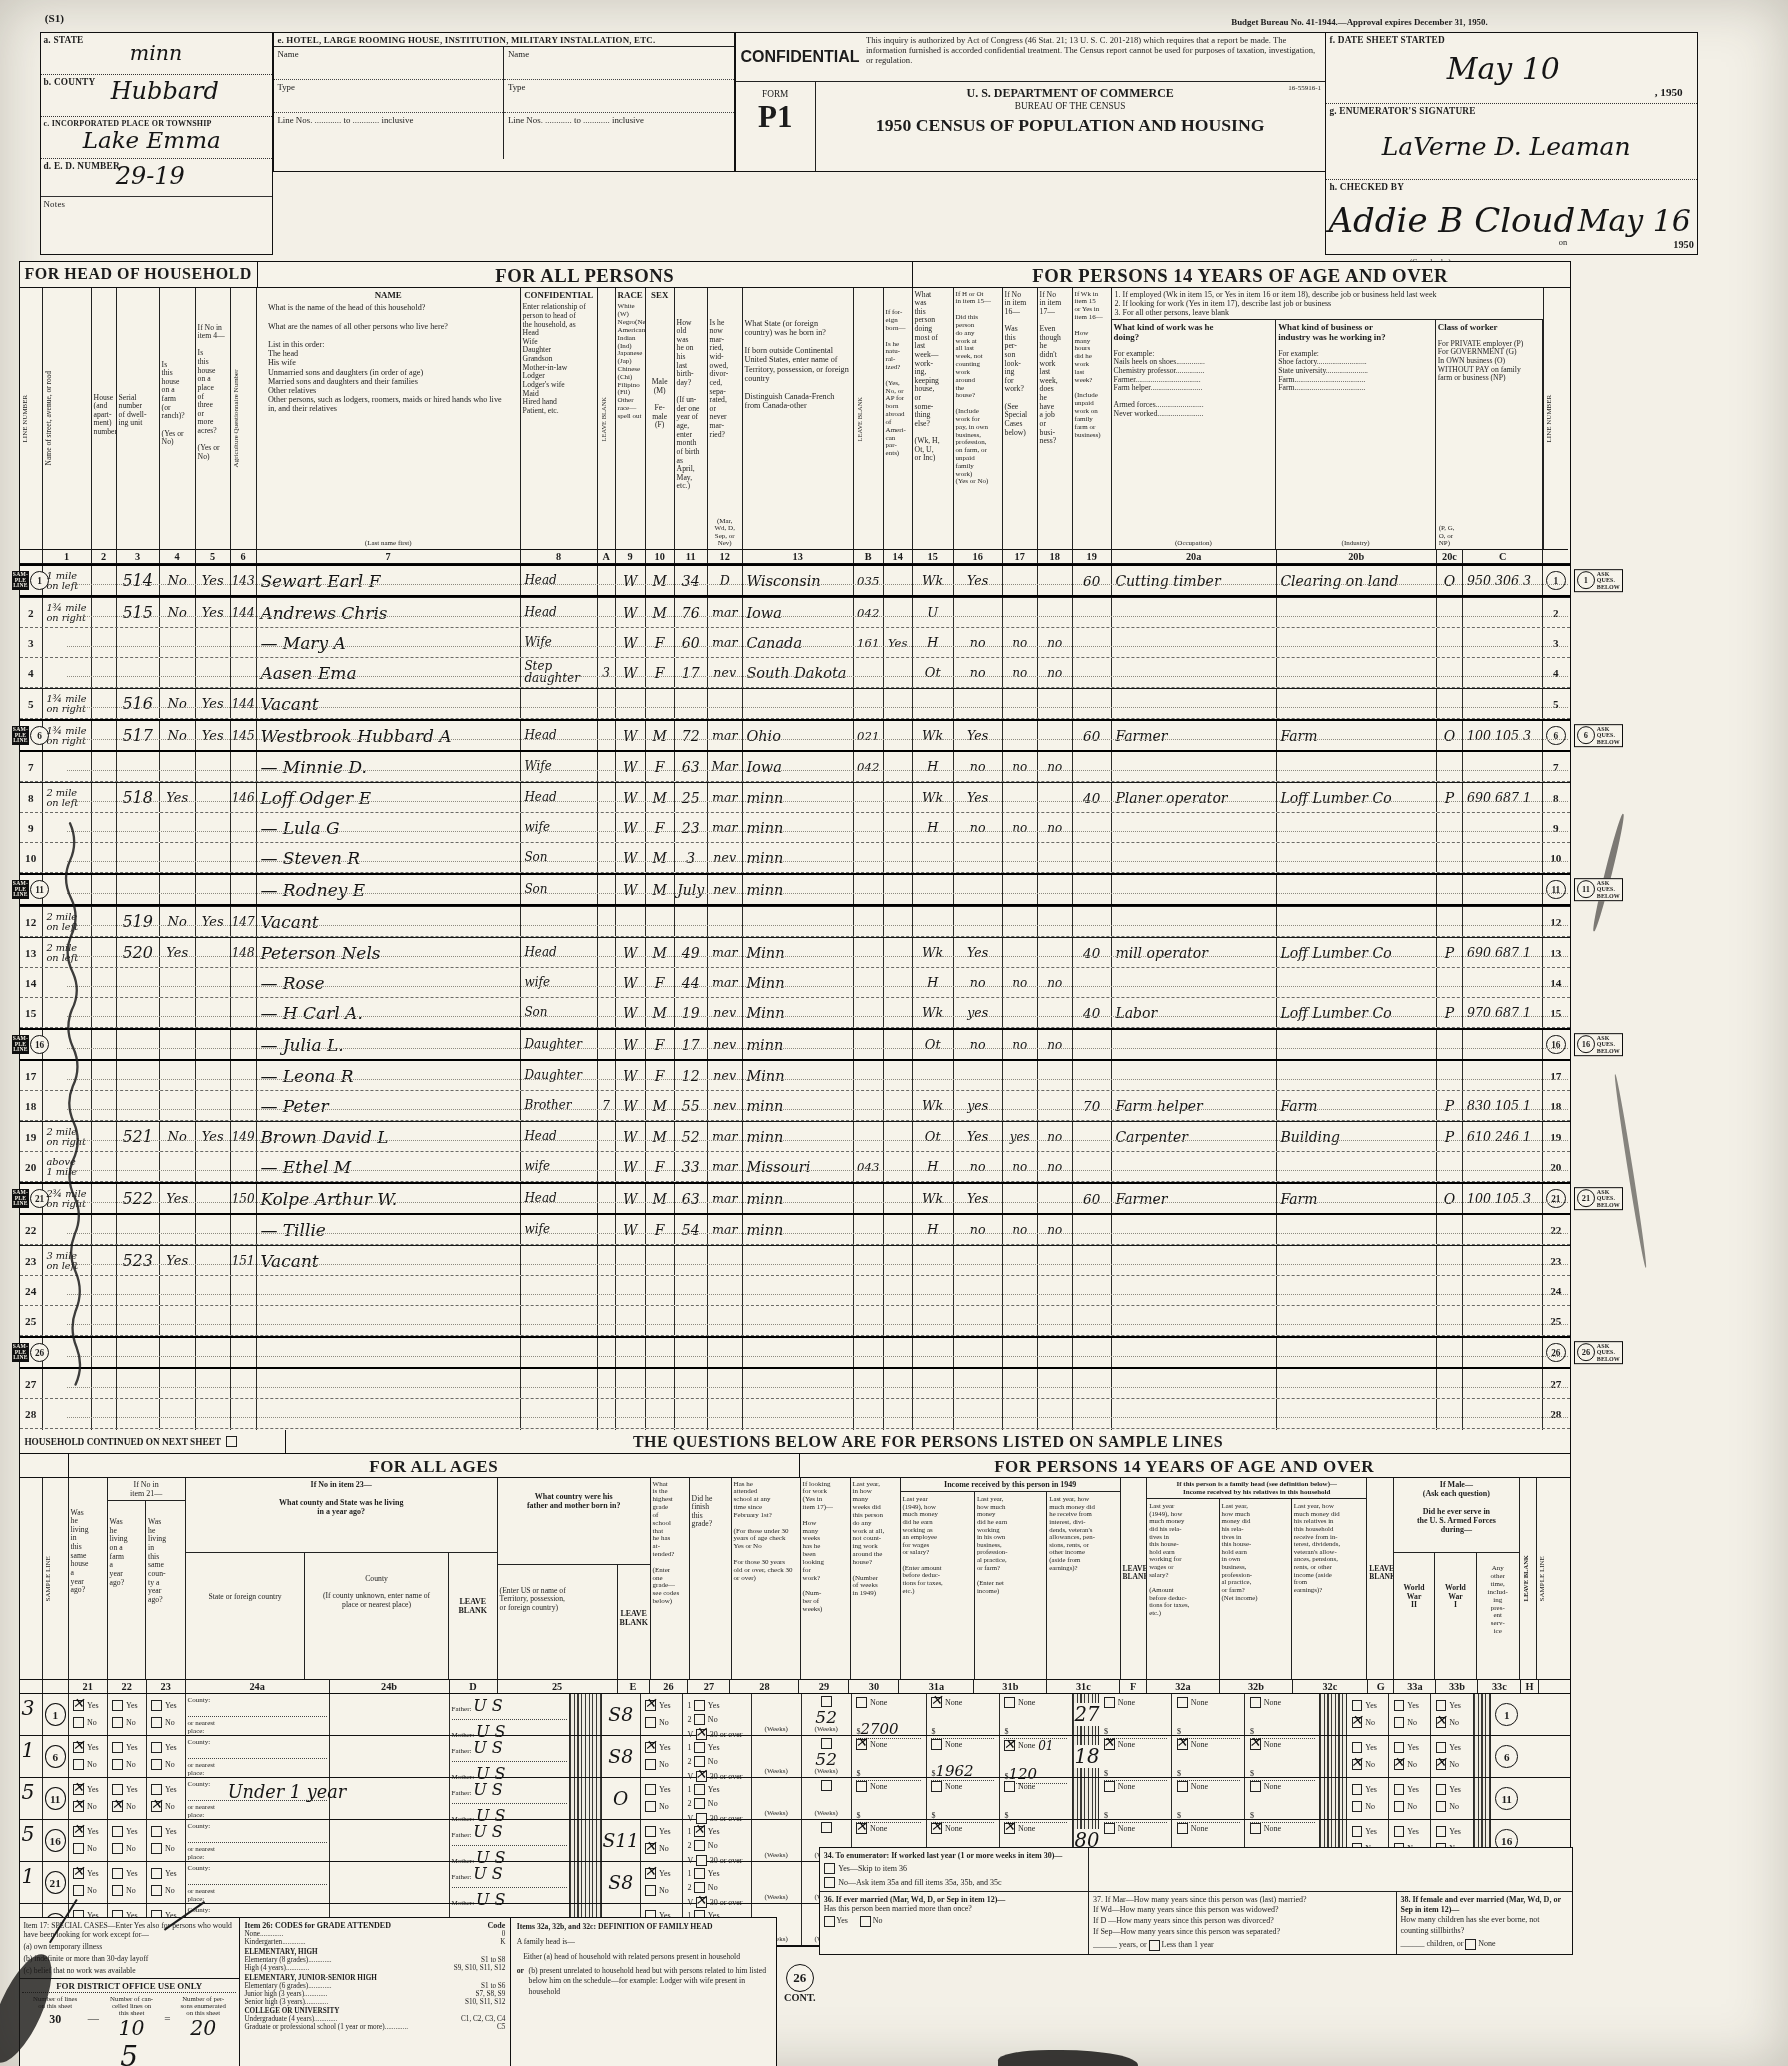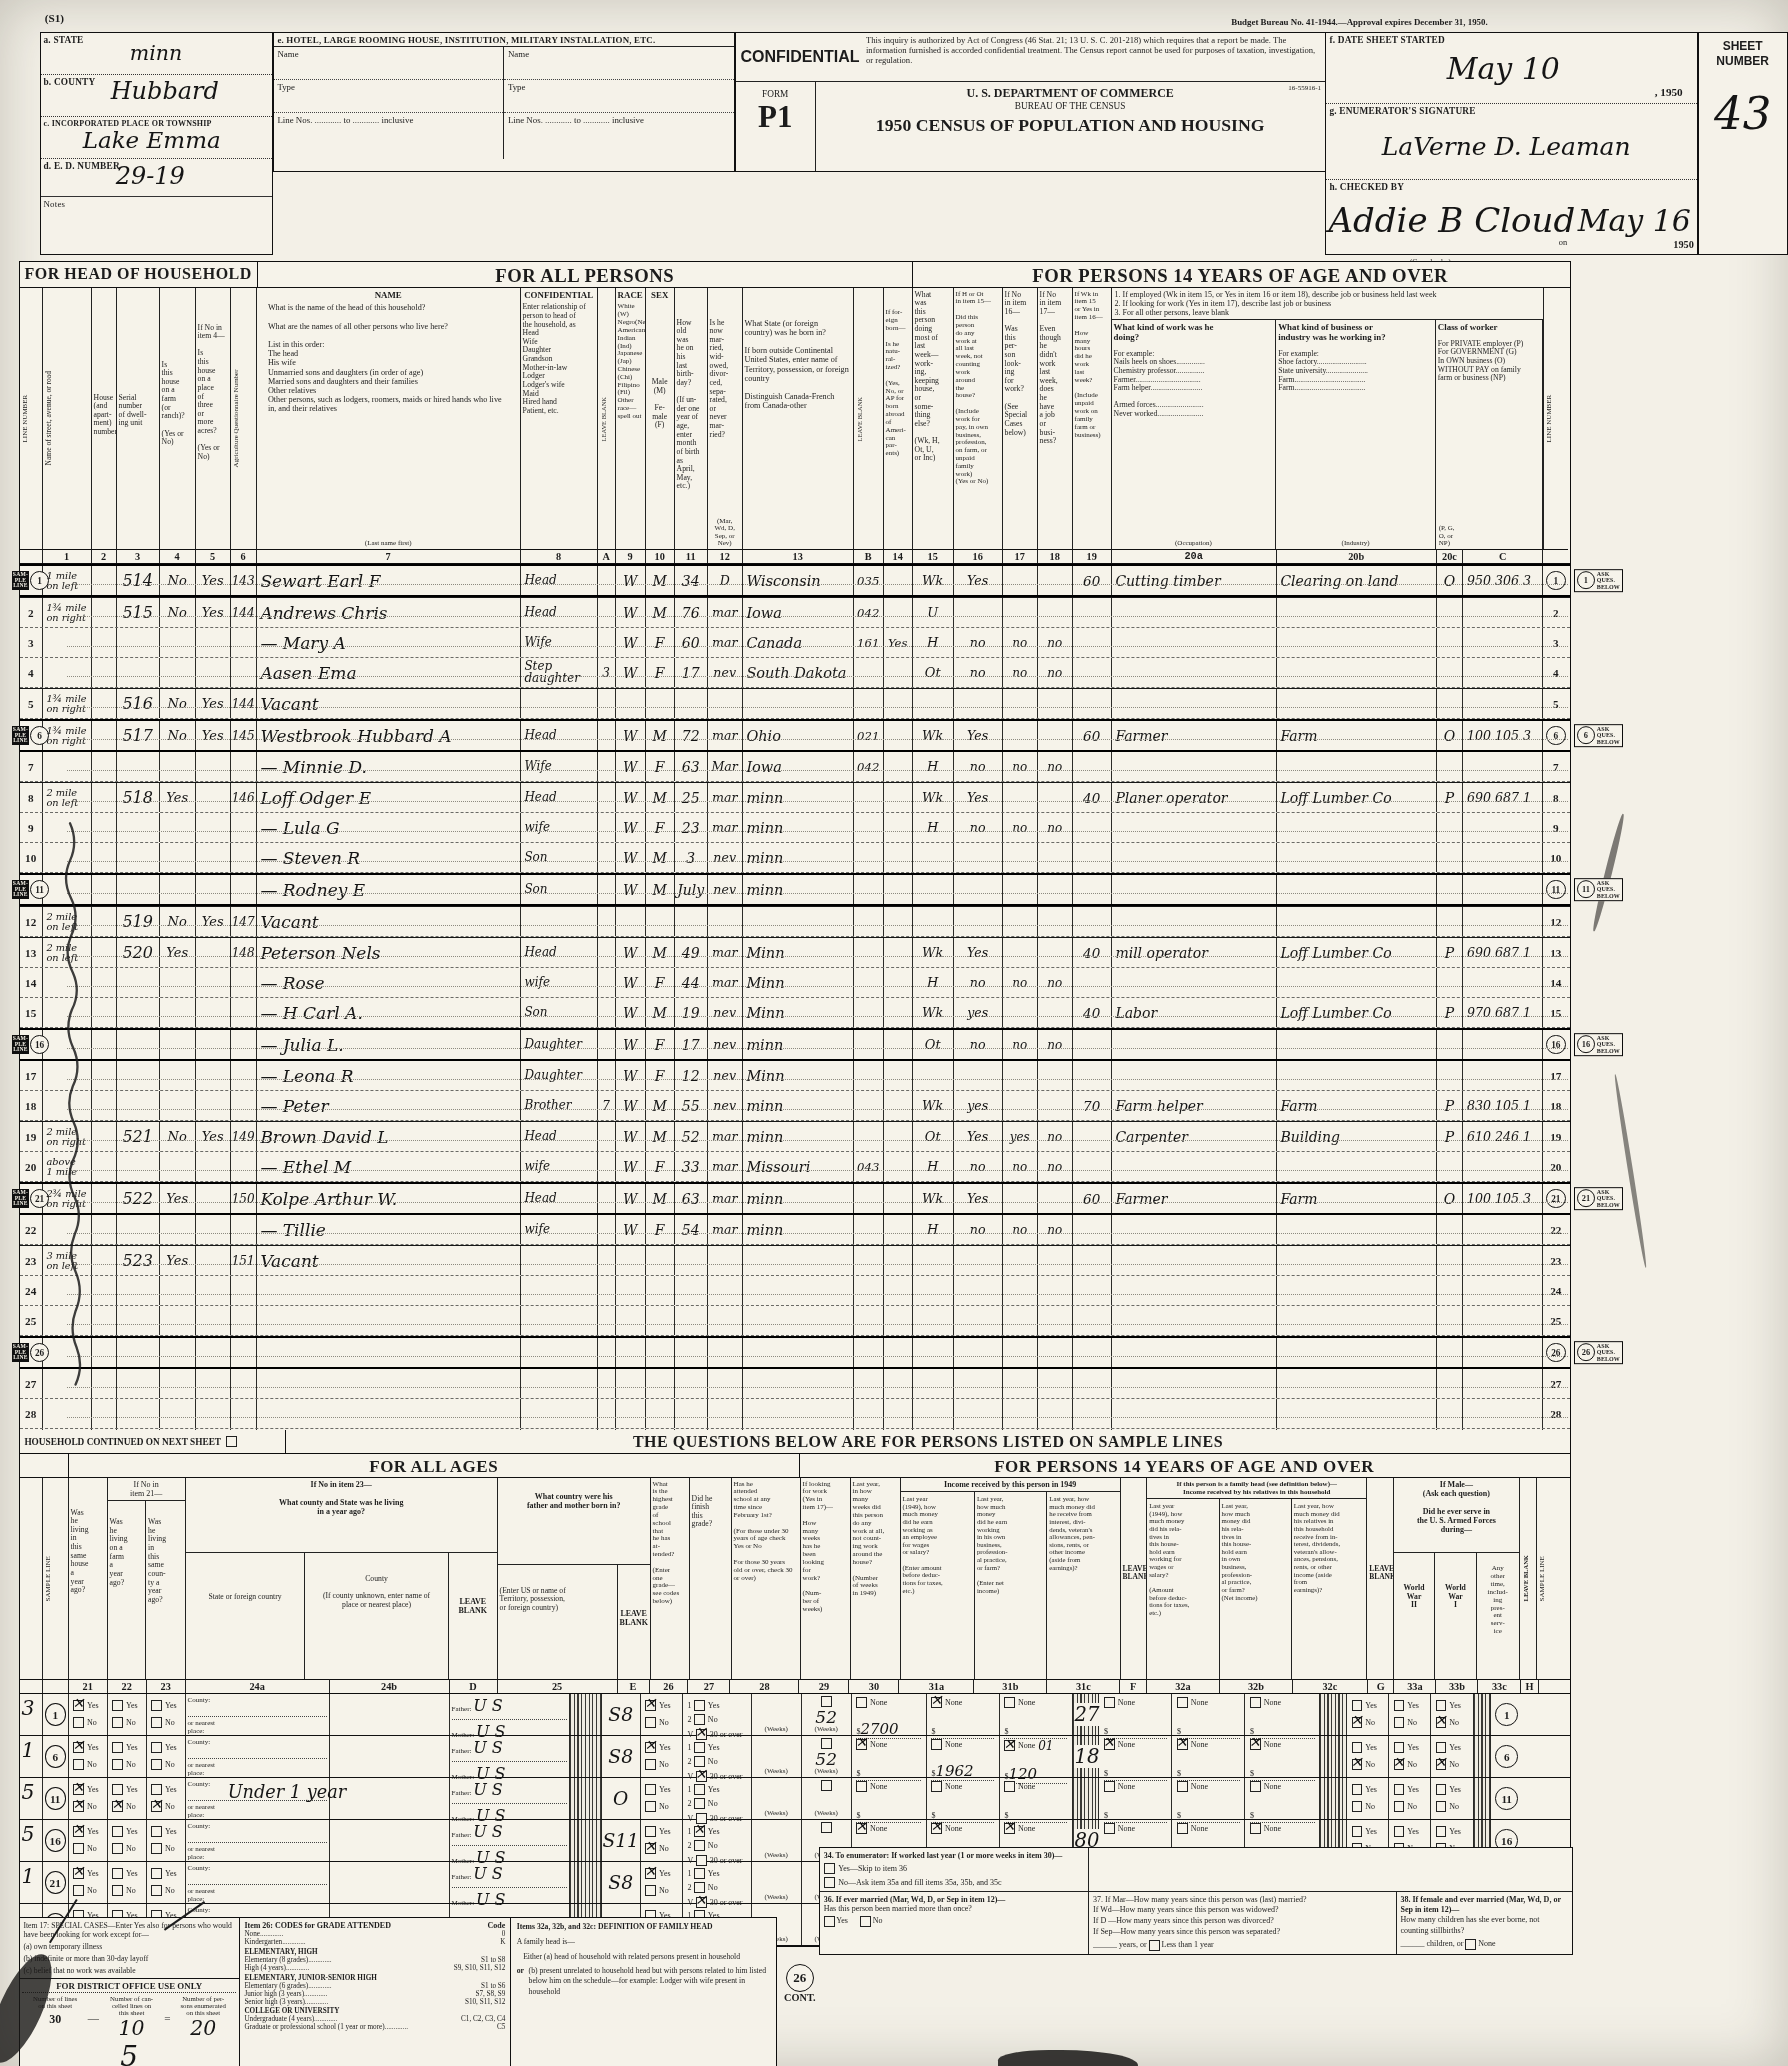--- a/index.html
+++ b/index.html
@@ -138,24 +138,20 @@
       <div style="position:relative;height:77px;">
         <span class="tlab" style="position:absolute;left:3.7px;top:1.9px;">h. CHECKED BY</span>
         <span class="hw" style="position:absolute;left:2.8px;top:20.5px;font-size:34px;">Addie B Cloud</span>
         <span style="position:absolute;left:233px;bottom:9.3px;font-size:8.4px;">on</span>
         <span class="hw" style="position:absolute;left:252px;top:23px;font-size:30px;">May 16</span>
         <span style="position:absolute;right:2.8px;bottom:6.5px;font-size:10.3px;font-weight:bold;">1950</span>
         <span style="position:absolute;left:84px;bottom:-10.3px;font-size:7.5px;">(Crew leader)</span>
       </div>
     </div>
 
-    <div class="tb" style="left:1679px;top:18.7px;width:90px;height:223px;text-align:center;">
-      <div style="font-size:12px;font-weight:bold;font-family:'Liberation Sans',sans-serif;padding-top:6.5px;line-height:1.2;">SHEET NUMBER</div>
-      <div class="hw" style="font-size:45px;margin-top:18.7px;">43</div>
-    </div>
   </div>
 
   <div id="mainTable" class="tbl" style="top:261px;width:1552px;">
       <div class="sections">
   <div class="sec" style="width:238px;font-size:16px;">FOR HEAD OF HOUSEHOLD</div>
   <div class="sec" style="width:655px;">FOR ALL PERSONS</div>
   <div class="sec" style="width:655px;border-right:none;">FOR PERSONS 14 YEARS OF AGE AND OVER</div>
 </div>
       <div class="frow" style="height:261px;">
         <div class="hcell" style="width:23px;">
@@ -516,21 +512,21 @@
         <div class="hcell" style="width:33px;">11</div>
         <div class="hcell" style="width:35px;">12</div>
         <div class="hcell" style="width:111px;">13</div>
         <div class="hcell" style="width:30px;">B</div>
         <div class="hcell" style="width:29px;">14</div>
         <div class="hcell" style="width:41px;">15</div>
         <div class="hcell" style="width:49px;">16</div>
         <div class="hcell" style="width:35px;">17</div>
         <div class="hcell" style="width:35px;">18</div>
         <div class="hcell" style="width:39px;">19</div>
-        <div class="hcell" style="width:165px;font-family:Liberation Mono, monospace;">20a</div>
+        <div class="hcell" style="width:165px;">20a</div>
         <div class="hcell" style="width:160px;">20b</div>
         <div class="hcell" style="width:26.6px;">20c</div>
         <div class="hcell" style="width:80px;">C</div>
         <div class="hcell" style="width:25px;border-right:none;"></div>
       </div>
       <div class="mrow samp" style="height:29px;">
         <div class="mcell " style="width:23px;">
           <div style="display:flex;align-items:center;gap:0.9px;">
             <div class="stamp">SAM-<br>PLE<br>LINE</div>
             <span class="circ" style="width:17.7px;height:17.7px;font-size:9.3px;">1</span>

